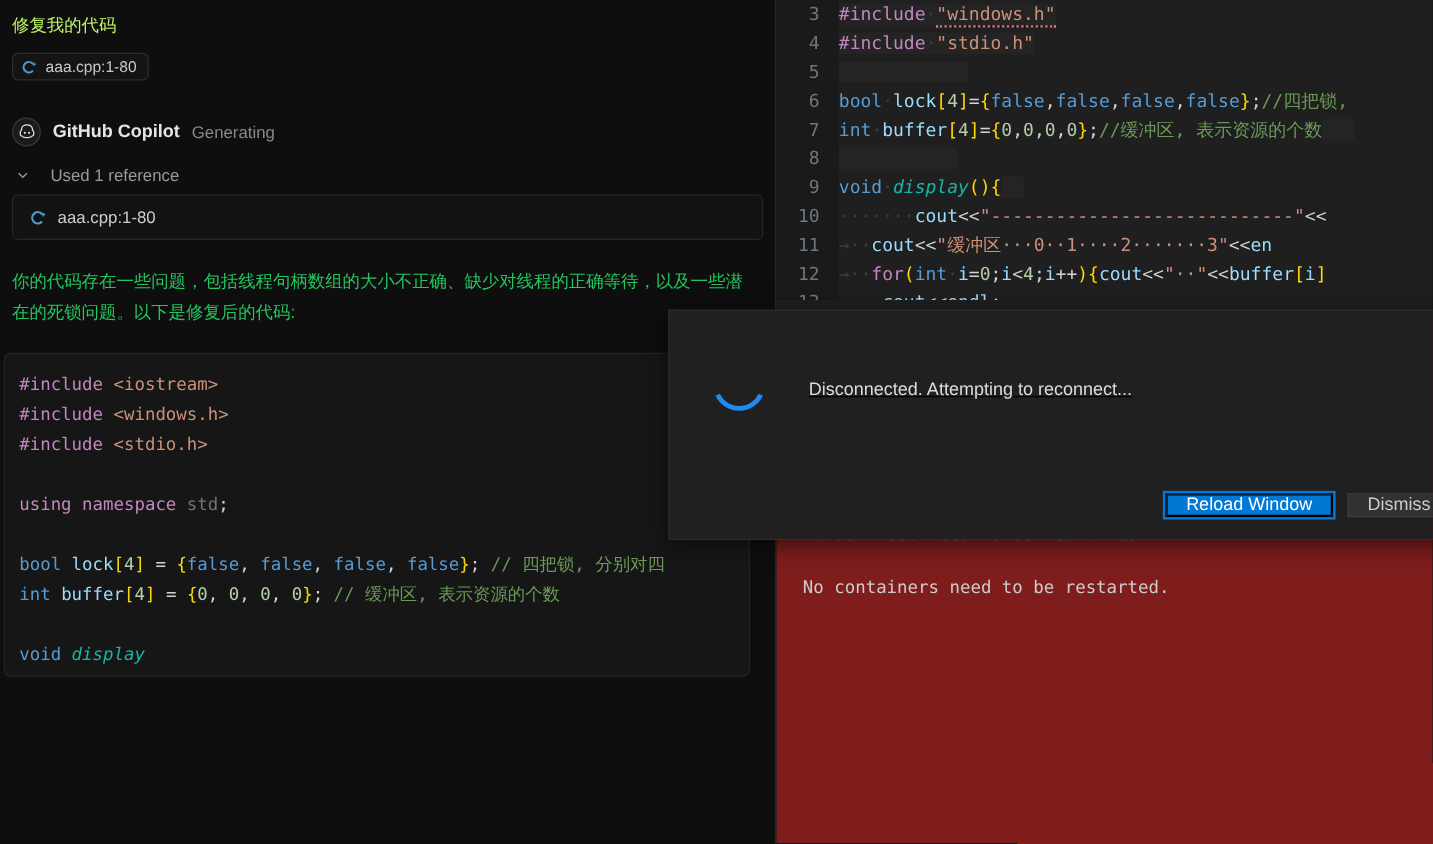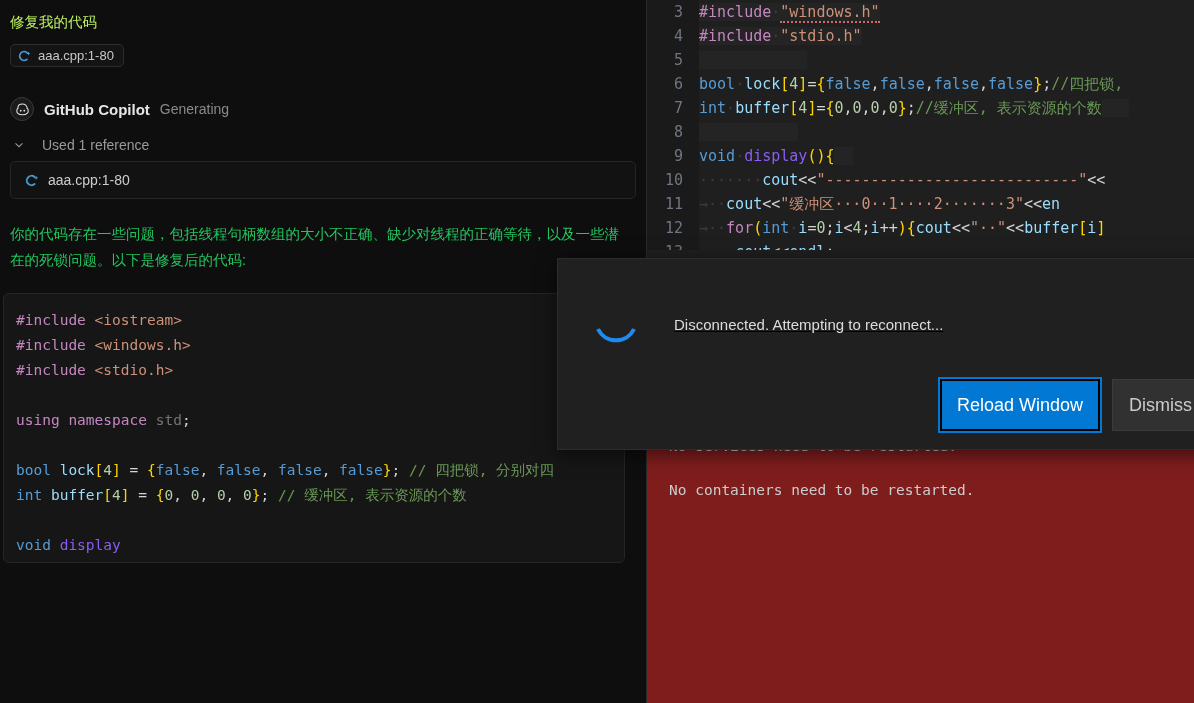--- a/index.html
+++ b/index.html
@@ -79,21 +79,21 @@
     line-height: 25px;
     white-space: pre;
     overflow: hidden;
     height: 270px;
   }
   .t-pre  { color: #c586c0; }   
   .t-str  { color: #ce9178; }   
   .t-kw   { color: #569cd6; }   
   .t-kw2  { color: #c586c0; }
   .t-id   { color: #9cdcfe; }   
-  .t-fn   { color: #8b5cf6; }
+  .t-fn   { color: #14b8a6; font-style: italic; }
   .t-num  { color: #b5cea8; }
   .t-cmt  { color: #6a9955; }   
   .t-op   { color: #d4d4d4; }
   .t-br   { color: #ffd700; }
   .t-ty   { color: #737373; }
 
   
   .right-col {
     width: 548px; height: 703px; flex: 0 0 548px;
     display: flex; flex-direction: column;
@@ -161,22 +161,22 @@
   }
   .notif-msg {
     color: #dcdcdc; font-size: 15px; line-height: 20px; padding-top: 6px;
   }
   .notif-actions {
     position: absolute; right: 12px; bottom: 18px;
     display: flex; gap: 12px; align-items: center;
   }
   .btn {
     font-family: "Liberation Sans", sans-serif;
-    font-size: 18px;
-    padding: 16px 16px;
+    font-size: 15px;
+    padding: 0 16px;
     border: 1px solid transparent;
     cursor: pointer;
     line-height: 18px;
   }
   .btn-primary {
     background: #0078d4; color: #ffffff;
     outline: 1px solid #0078d4;
     box-shadow: 0 0 0 1px #000 inset, 0 0 0 2px #0078d4;
     border: 1px solid #000000;
   }

